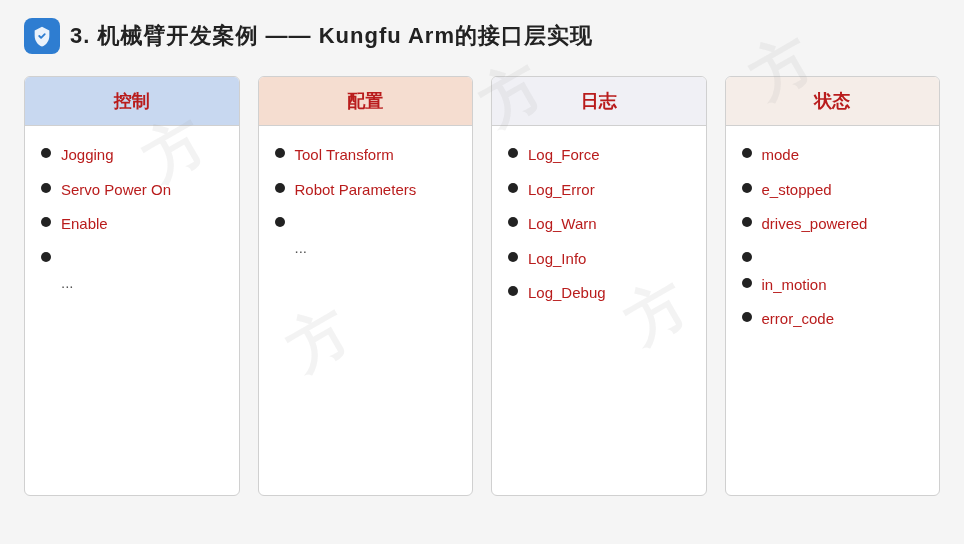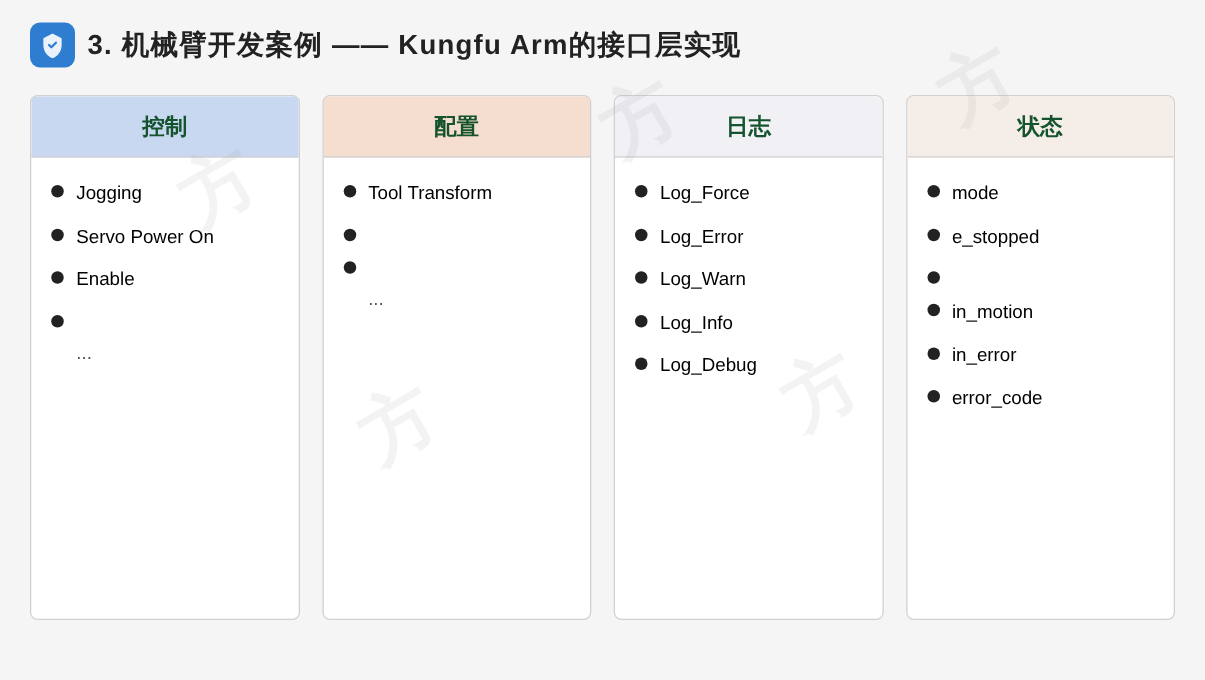--- a/index.html
+++ b/index.html
@@ -65,21 +65,21 @@
       overflow: hidden;
       border: 1.5px solid #d0d0d0;
       background: #fff;
     }
 
     .col-header {
       padding: 12px 10px;
       text-align: center;
       font-size: 18px;
       font-weight: bold;
-      color: #14532d;
+      color: #b91c1c;
       border-bottom: 1.5px solid #d0d0d0;
     }
 
     .col-header.blue {
       background: #c8d8f0;
     }
     .col-header.peach {
       background: #f5ddd0;
     }
     .col-header.white {
@@ -109,21 +109,21 @@
       width: 10px;
       height: 10px;
       background: #222;
       border-radius: 50%;
       flex-shrink: 0;
       margin-top: 4px;
     }
 
     .item-text {
       font-size: 15px;
-      color: #000000;
+      color: #b91c1c;
       line-height: 1.5;
     }
 
     .ellipsis {
       padding-left: 20px;
       font-size: 15px;
       color: #555;
     }
   </style>
 </head>
@@ -174,20 +174,21 @@
       </div>
       <div class="column">
         <div class="col-header peach">配置</div>
         <div class="col-body">
           <div class="col-item">
             <div class="bullet"></div>
             <span class="item-text">Tool Transform</span>
           </div>
           <div class="col-item">
             <div class="bullet"></div>
+            <span class="item-text">Robot Parameters</span>
           </div>
           <div class="col-item">
             <div class="bullet"></div>
           </div>
           <div class="ellipsis">...</div>
         </div>
       </div>
       <div class="column">
         <div class="col-header white">日志</div>
         <div class="col-body">
@@ -219,30 +220,30 @@
           <div class="col-item">
             <div class="bullet"></div>
             <span class="item-text">mode</span>
           </div>
           <div class="col-item">
             <div class="bullet"></div>
             <span class="item-text">e_stopped</span>
           </div>
           <div class="col-item">
             <div class="bullet"></div>
+            <span class="item-text">drives_powered</span>
+          </div>
+          <div class="col-item">
+            <div class="bullet"></div>
           </div>
           <div class="col-item">
             <div class="bullet"></div>
             <span class="item-text">in_motion</span>
           </div>
           <div class="col-item">
             <div class="bullet"></div>
-            <span class="item-text">in_error</span>
-          </div>
-          <div class="col-item">
-            <div class="bullet"></div>
             <span class="item-text">error_code</span>
           </div>
         </div>
       </div>
     </div>
 
 </div>
 
 </body></html>

